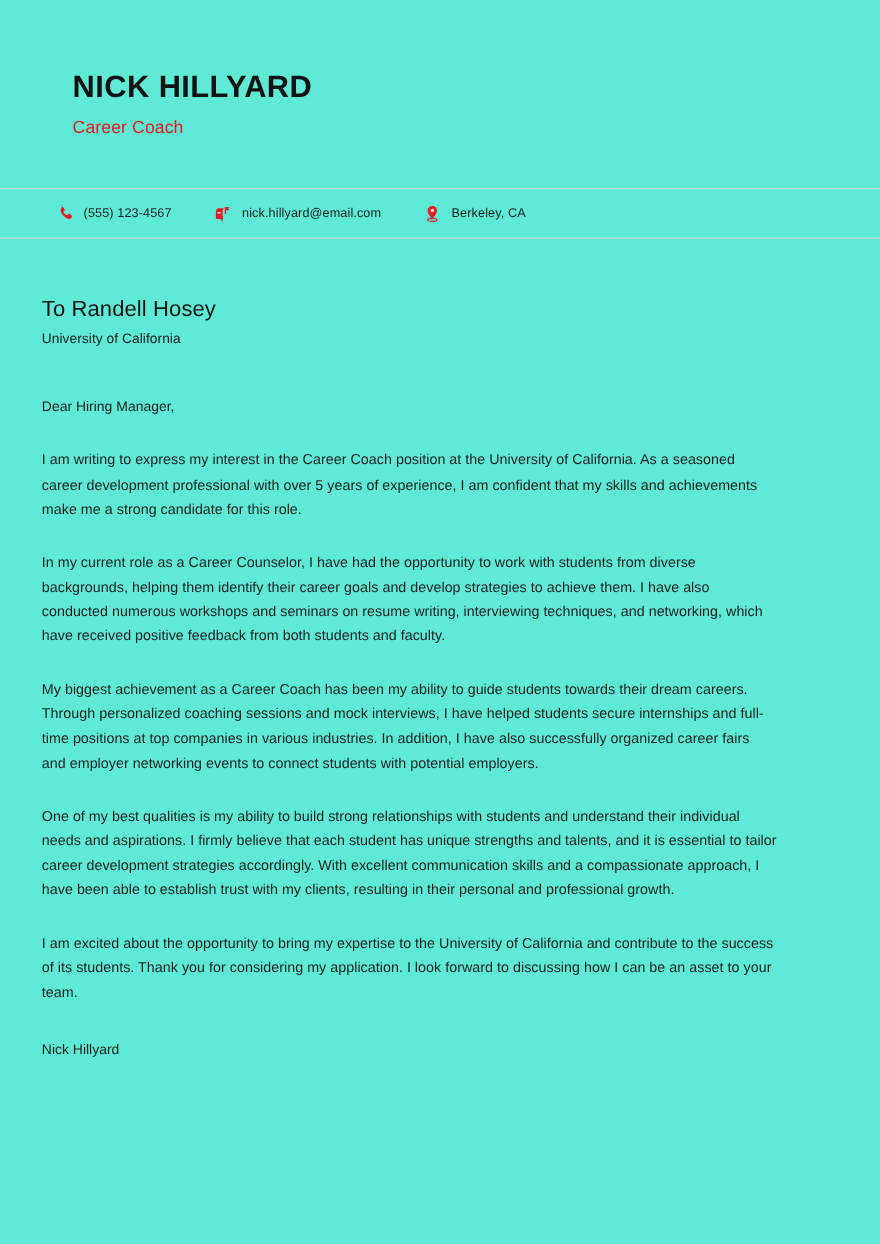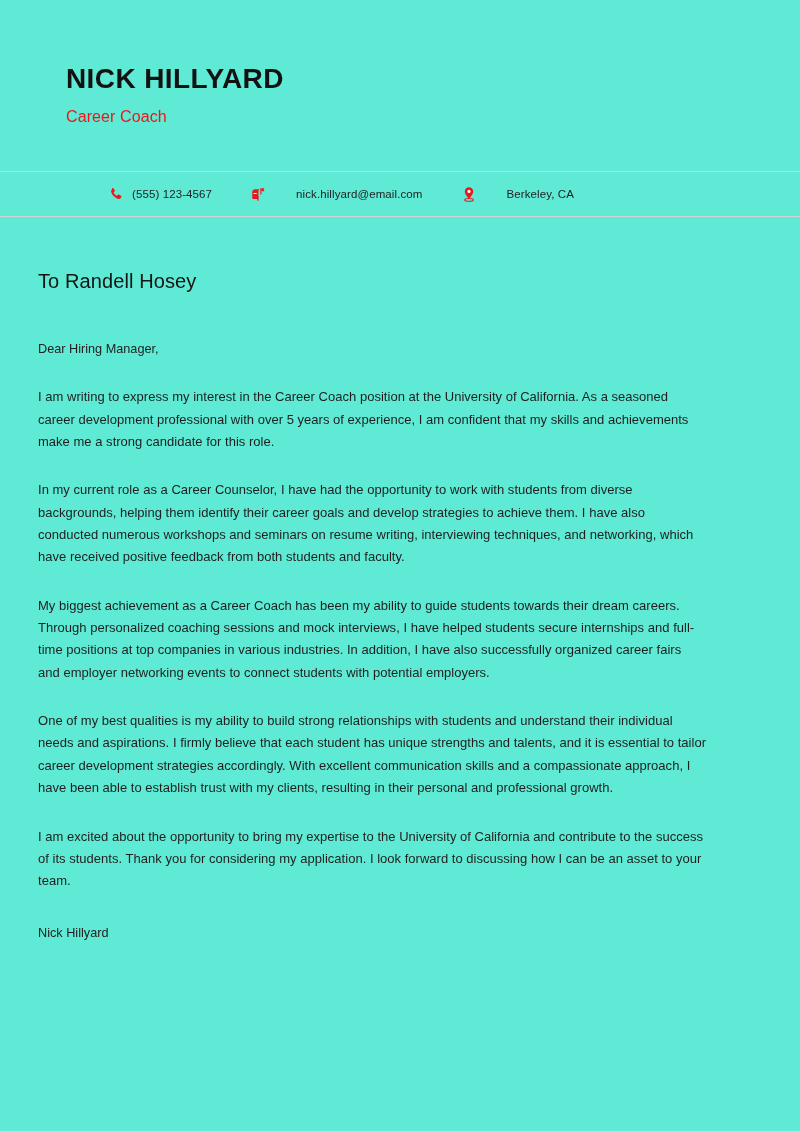--- a/index.html
+++ b/index.html
@@ -53,30 +53,30 @@
     background: #d3d3d5;
   }
 
   .rule-top   { margin-top: 45px; }
   .rule-bottom{ margin-top: 0; }
 
   .contact-bar {
     display: flex;
     align-items: center;
     height: 44px;
-    padding-left: 106px;
+    padding-left: 50px;
   }
 
   .contact-item {
     display: flex;
     align-items: center;
     white-space: nowrap;
   }
 
-  .contact-item + .contact-item { margin-left: 38px; gap: 20px; }
+  .contact-item + .contact-item { margin-left: 38px; }
 
   .contact-icon {
     display: inline-flex;
     align-items: center;
     justify-content: center;
     width: 17px;
     height: 17px;
     flex: 0 0 17px;
   }
 
@@ -199,20 +199,21 @@
     </div>
 
   </div>
 
   <div class="rule rule-bottom"></div>
 
   <div class="letter">
 
     <div class="recipient-block">
       <div class="recipient-name">To Randell Hosey</div>
+      <div class="recipient-org">University of California</div>
     </div>
 
     <div class="salutation">Dear Hiring Manager,</div>
 
     <p class="body-paragraph">I am writing to express my interest in the Career Coach position at the University of California. As a seasoned career development professional with over 5 years of experience, I am confident that my skills and achievements make me a strong candidate for this role.</p>
 
     <p class="body-paragraph">In my current role as a Career Counselor, I have had the opportunity to work with students from diverse backgrounds, helping them identify their career goals and develop strategies to achieve them. I have also conducted numerous workshops and seminars on resume writing, interviewing techniques, and networking, which have received positive feedback from both students and faculty.</p>
 
     <p class="body-paragraph">My biggest achievement as a Career Coach has been my ability to guide students towards their dream careers. Through personalized coaching sessions and mock interviews, I have helped students secure internships and full-time positions at top companies in various industries. In addition, I have also successfully organized career fairs and employer networking events to connect students with potential employers.</p>
 

